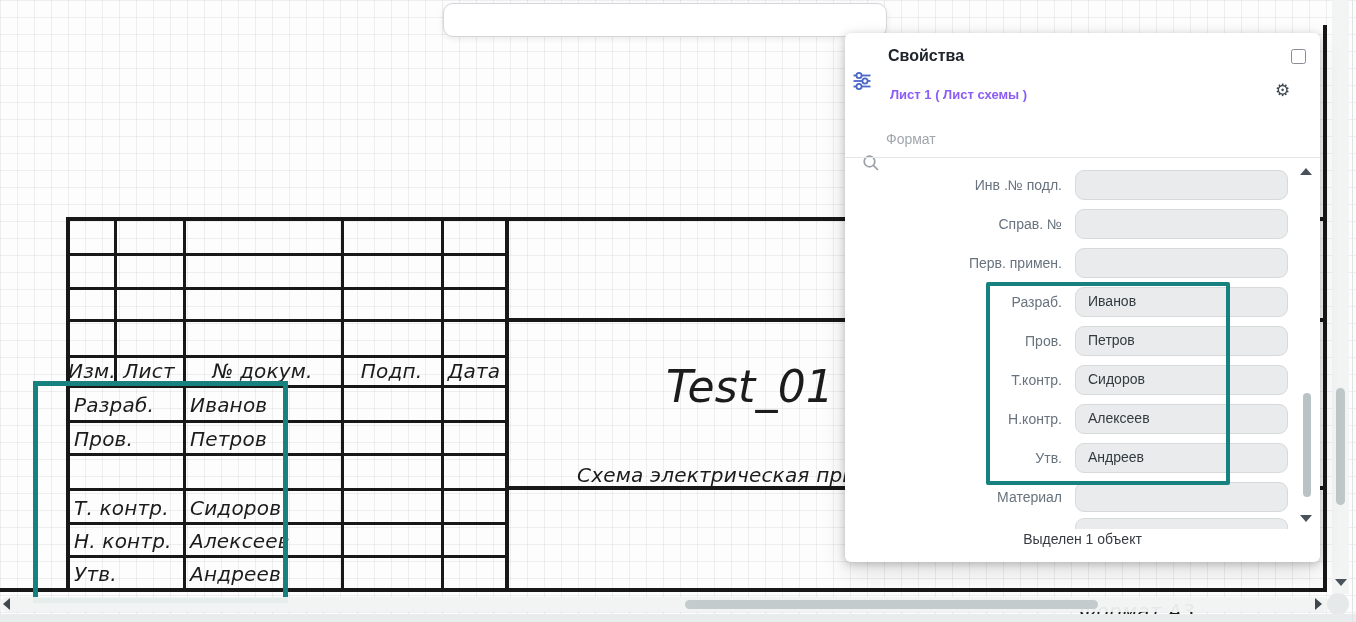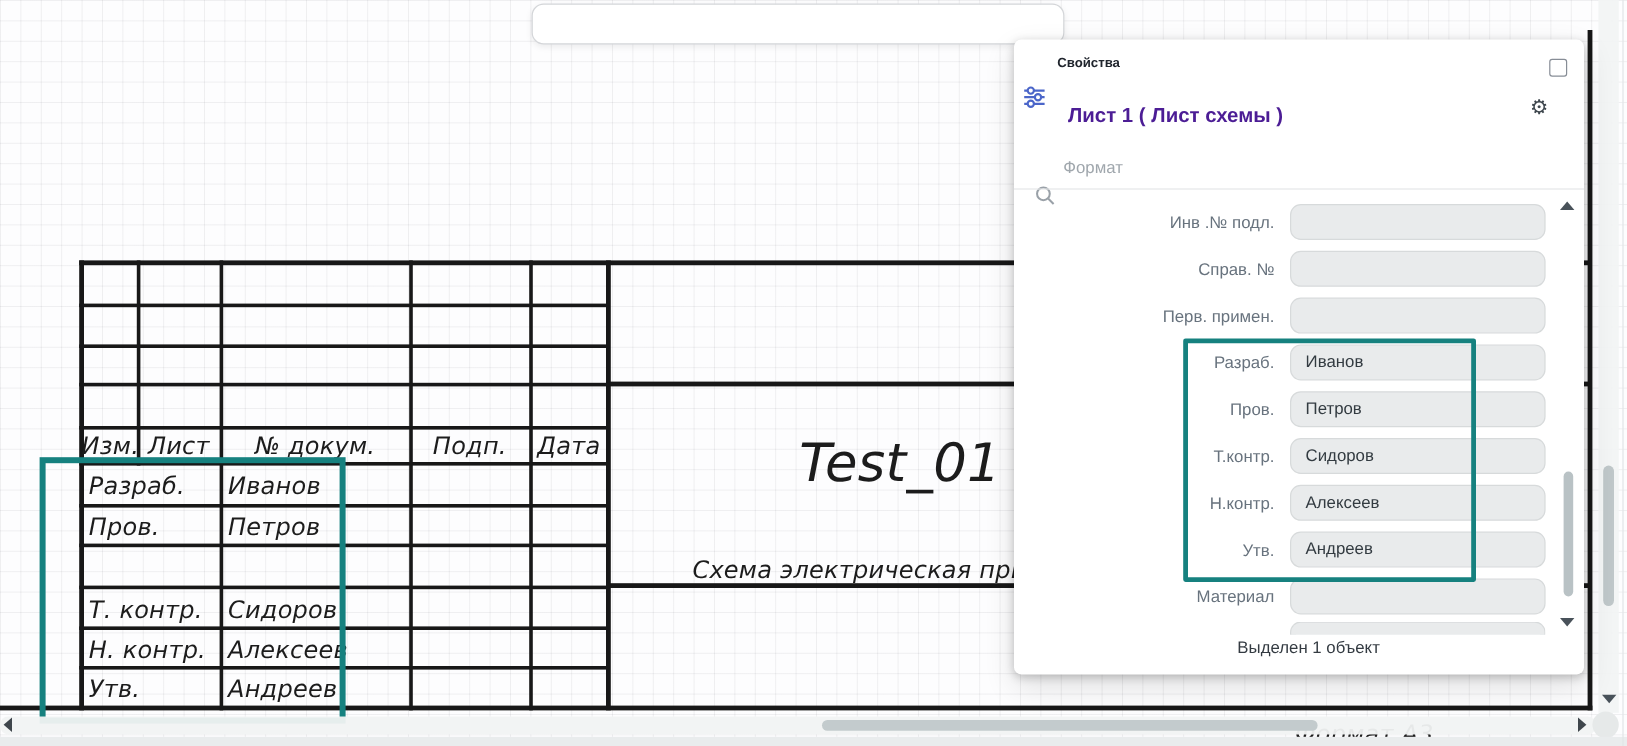--- a/index.html
+++ b/index.html
@@ -24,37 +24,37 @@
   .cad.c{text-align:center;}
   .hl-box{position:absolute;border:5px solid #16817f;background:transparent;}
   
   .popup{position:absolute;left:443px;top:-22px;width:442px;height:32px;
     background:#fff;border:1px solid #d4d6d9;border-radius:10px;
     box-shadow:0 2px 6px rgba(0,0,0,.08);}
   
   .panel{position:absolute;left:845px;top:33px;width:475px;height:529px;
     background:#fff;border-radius:6px;
     box-shadow:0 2px 8px rgba(0,0,0,.22),0 10px 26px rgba(0,0,0,.12);}
-  .panel-title{position:absolute;left:36px;top:14px;font-size:11px;font-weight:bold;color:#20252d;}
-  .panel-sub{position:absolute;left:45px;top:54px;font-size:17px;font-weight:bold;color:#4c1d95;}
+  .panel-title{position:absolute;left:43px;top:14px;font-size:16px;font-weight:bold;color:#20252d;}
+  .panel-sub{position:absolute;left:45px;top:54px;font-size:13px;font-weight:bold;color:#8b5cf6;}
   .chk{position:absolute;left:446px;top:16px;width:13px;height:13px;
     border:1.6px solid #878d96;border-radius:2.5px;background:transparent;}
   .gear{position:absolute;left:430px;top:49px;font-size:17px;color:#3f474e;line-height:17px;
     font-family:"DejaVu Sans",sans-serif;}
   .search-txt{position:absolute;left:41px;top:98px;font-size:14px;color:#a0a7ad;}
   .divider{position:absolute;left:0;top:124px;width:475px;height:1px;background:#e4e6e8;}
   .prow{position:absolute;left:0;width:475px;height:30px;}
   .plabel{position:absolute;left:0;top:0;width:217px;height:30px;line-height:30px;
     text-align:right;font-size:14px;color:#68737e;}
   .pinput{position:absolute;left:230px;top:0;width:213px;height:30px;
     background:#e9ebec;border:1px solid #d7dadb;border-radius:9px;box-sizing:border-box;}
   .pinput span{display:block;margin:5px 0 0 12px;font-size:14px;color:#333b41;}
   .pinput.partial{top:485px;height:11px;border-radius:9px 9px 0 0;border-bottom:none;}
   .pstatus{position:absolute;left:0;top:498px;width:475px;text-align:center;
-    font-size:14px;color:#343b42;padding-left:8px;}
+    font-size:14px;color:#343b42;}
   .pscroll-thumb{position:absolute;left:458px;top:360px;width:8px;height:104px;
     border-radius:4px;background:#b9c2c5;}
   .panel-hl{position:absolute;left:141px;top:249px;width:236px;height:195px;
     border:4px solid #16817f;border-radius:2px;background:transparent;}
   
   .arr{position:absolute;width:0;height:0;}
   .arr-up{border-left:6px solid transparent;border-right:6px solid transparent;border-bottom:7px solid #49525a;}
   .arr-down{border-left:6px solid transparent;border-right:6px solid transparent;border-top:7px solid #49525a;}
   .arr-left{border-top:6px solid transparent;border-bottom:6px solid transparent;border-right:7px solid #3f464c;}
   .arr-right{border-top:6px solid transparent;border-bottom:6px solid transparent;border-left:7px solid #3f464c;}

